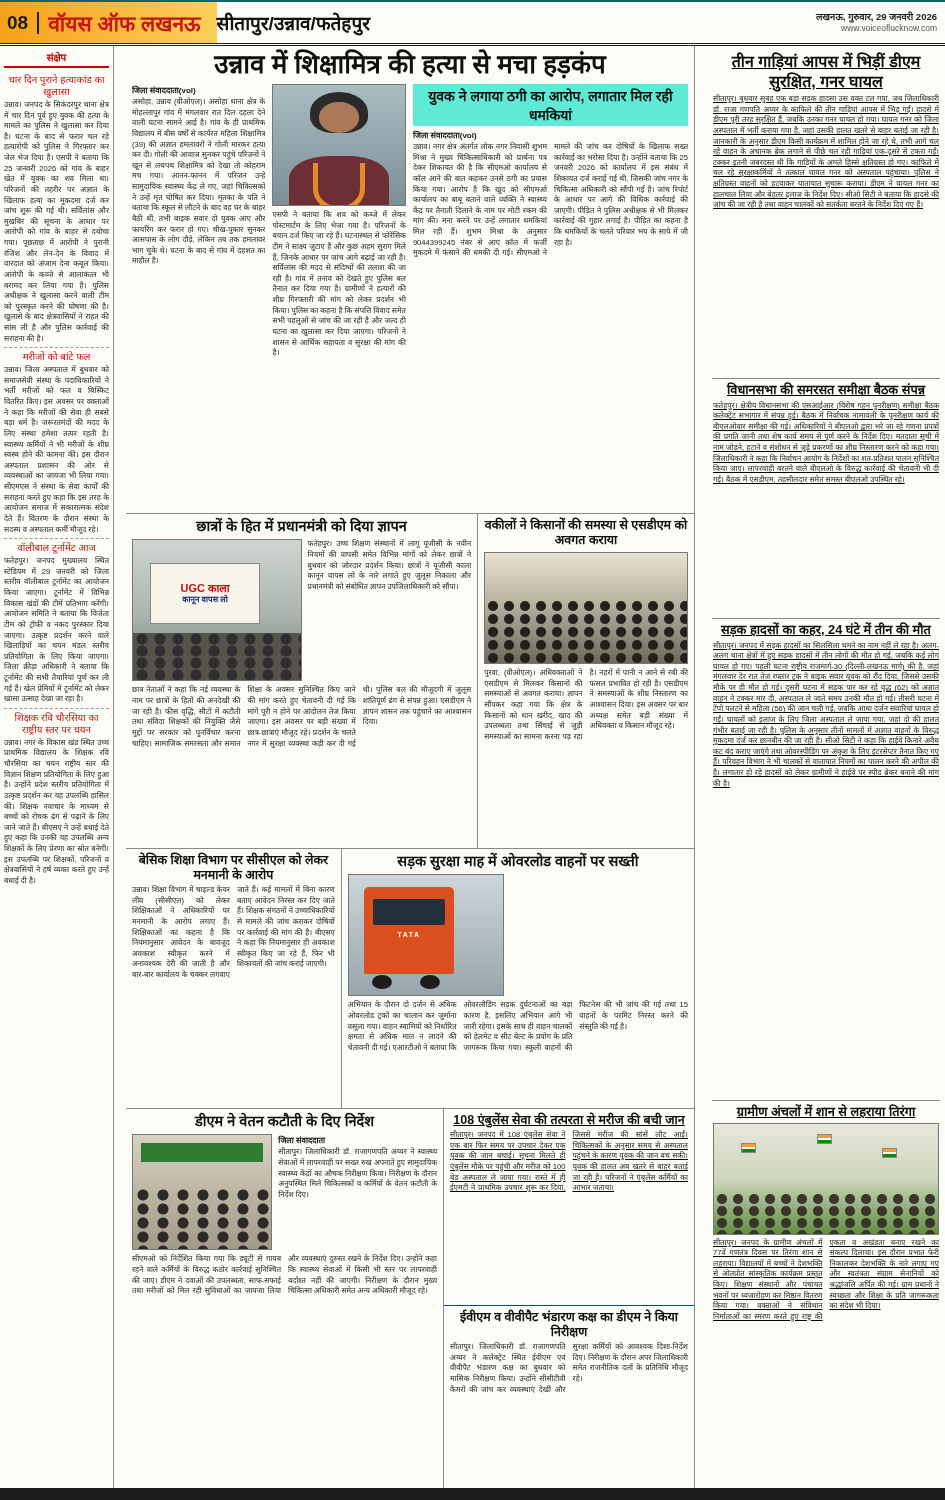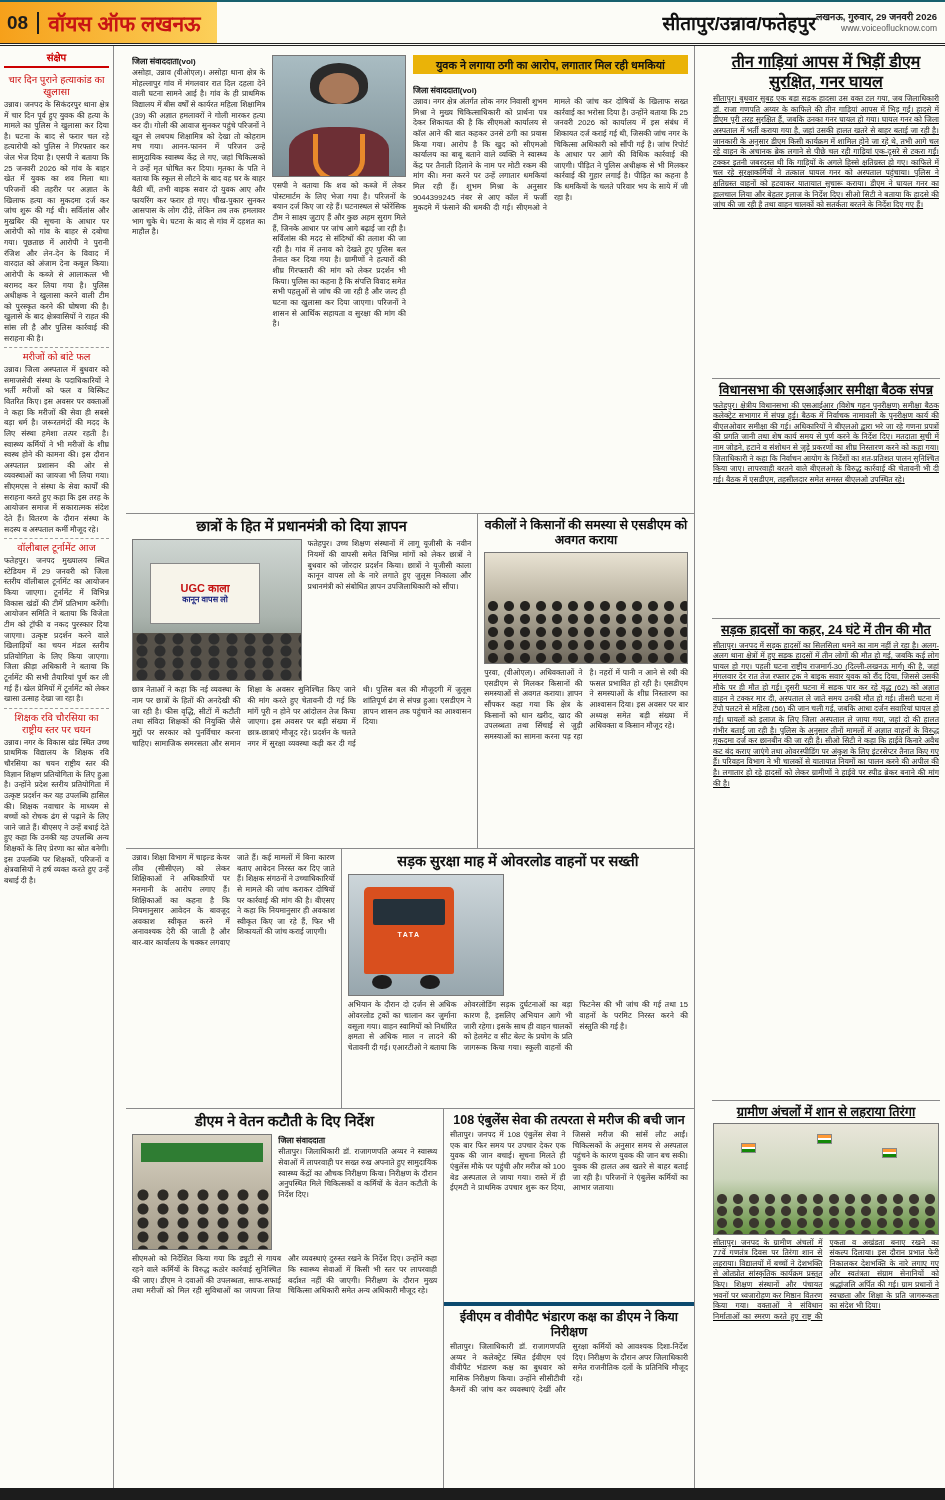--- a/index.html
+++ b/index.html
@@ -3,21 +3,21 @@
 <meta charset="utf-8">
 <style>
   *{margin:0;padding:0;box-sizing:border-box;}
   body{font-family:"Liberation Sans","DejaVu Sans",sans-serif;background:#d9d9d9;}
   .page{width:945px;height:1500px;margin:0 auto;background:#fcfcf7;overflow:hidden;display:flex;flex-direction:column;border-top:2px solid #17606e;}
   
   .masthead{height:44px;display:flex;align-items:center;border-bottom:3px double #222;}
   .mast-left{background:linear-gradient(90deg,#f6a01a,#fcd05a);height:100%;display:flex;align-items:center;gap:9px;padding:0 16px 0 7px;}
   .page-num{font-size:19px;font-weight:bold;color:#1d1d1d;border-right:2px solid #1d1d1d;padding-right:9px;}
   .paper-name{font-size:21px;font-weight:bold;color:#c81414;white-space:nowrap;}
-  .mast-center{flex:1;text-align:right;font-size:19px;font-weight:bold;color:#111;}
+  .mast-center{flex:1;text-align:left;font-size:19px;font-weight:bold;color:#111;}
   .mast-right{text-align:right;padding-right:8px;line-height:1.25;}
   .date-line{font-size:9.5px;font-weight:bold;color:#222;}
   .website{font-size:8.5px;color:#555;cursor:pointer;}
   
   .content{flex:1;display:flex;overflow:hidden;gap:12px;}
   .briefs{width:114px;border-right:1px solid #8a8a8a;padding:3px 4px;overflow:hidden;}
   .center{flex:1;display:flex;flex-direction:column;border-right:1px solid #8a8a8a;overflow:hidden;}
   .rightcol{width:238px;padding:3px 5px;display:flex;flex-direction:column;overflow:hidden;}
   
   .briefs-title{color:#c00;border-bottom:2px solid #c00;font-size:10px;font-weight:bold;text-align:center;padding:1px 0 2px;margin-bottom:3px;}
@@ -26,41 +26,41 @@
   .brief-h{color:#cc1111;font-size:9.8px;line-height:1.22;text-align:center;font-weight:normal;margin-bottom:2px;}
   
   .body-sm{font-size:7.6px;line-height:1.4;text-align:justify;color:#222;}
   .cols-2{columns:2;column-gap:7px;}
   .cols-3{columns:3;column-gap:7px;}
   .byline{font-size:8px;font-weight:bold;color:#111;margin-bottom:2px;}
   .flexrow{display:flex;gap:6px;margin:4px 0;}
   .side{flex:1;}
   
   .h-main{font-size:26px;font-weight:bold;color:#101010;text-align:center;line-height:1.12;}
-  .h-sub-yellow{background:#eab308;font-size:11px;font-weight:bold;text-align:center;padding:2px 4px;margin-bottom:10px;color:#111;}
+  .h-sub-yellow{background:#5eead4;font-size:14px;font-weight:bold;text-align:center;padding:2px 4px;margin-bottom:3px;color:#111;}
   .h-sec{font-size:14.5px;font-weight:bold;text-align:center;line-height:1.2;color:#101010;margin-bottom:2px;}
   .h-sec.sm{font-size:12.5px;}
   .h-right{font-size:16px;font-weight:bold;text-align:center;line-height:1.22;color:#101010;margin-bottom:3px;}
   .h-right.sm{font-size:12.8px;}
   
   .sec-a{height:468px;padding:4px 6px;border-bottom:1px solid #8a8a8a;overflow:hidden;}
   .sec-a-row{display:flex;gap:7px;margin-top:5px;height:calc(100% - 38px);}
   .seca-col1{width:24%;overflow:hidden;}
   .seca-col2{width:24%;overflow:hidden;}
   .seca-col34{flex:1;overflow:hidden;}
   .row-b{height:335px;display:flex;border-bottom:1px solid #8a8a8a;overflow:hidden;}
   .art-jnapan{width:62%;padding:4px 6px;border-right:1px solid #8a8a8a;overflow:hidden;}
   .art-vakil{flex:1;padding:4px 6px;overflow:hidden;}
   .row-c{height:260px;display:flex;border-bottom:1px solid #8a8a8a;overflow:hidden;}
   .art-ccl{width:38%;padding:4px 6px;border-right:1px solid #8a8a8a;overflow:hidden;}
   .art-sadak{flex:1;padding:4px 6px;overflow:hidden;}
   .row-d{flex:1;display:flex;overflow:hidden;}
   .art-dm{width:56%;padding:4px 6px;border-right:1px solid #8a8a8a;overflow:hidden;}
   .col-stack{flex:1;display:flex;flex-direction:column;overflow:hidden;}
-  .art-amb{height:52%;padding:4px 6px;border-bottom:4px solid #0c4a6e;overflow:hidden;}
+  .art-amb{height:52%;padding:4px 6px;border-bottom:1px solid #0c4a6e;overflow:hidden;text-decoration:underline;}
   .art-evm{flex:1;padding:4px 6px;overflow:hidden;}
   
   .rightcol article{border-bottom:1px solid #8a8a8a;padding:3px 1px 5px;overflow:hidden;text-decoration:underline;}
   .r1{height:330px;} .r2{height:240px;} .r3{height:482px;} .r4{flex:1;border-bottom:none!important;}
   
   .photo{position:relative;overflow:hidden;border:1px solid #777;background:#9aa7ad;}
   .portrait{width:100%;height:122px;margin-bottom:4px;background:linear-gradient(180deg,#a9bcc2,#7c8f96);}
   .ph-hair{position:absolute;top:6%;left:28%;width:44%;height:34%;background:#2a2a2a;border-radius:50% 50% 40% 40%;}
   .ph-face{position:absolute;top:14%;left:35%;width:30%;height:26%;background:#a9795a;border-radius:48%;}
   .ph-body{position:absolute;bottom:-6px;left:12%;width:76%;height:46%;background:#6d2f35;border-radius:40% 40% 0 0;}
@@ -124,20 +124,21 @@
       </article>
       <article class="brief">
         <h3 class="brief-h">शिक्षक रवि चौरसिया का राष्ट्रीय स्तर पर चयन</h3>
         <p class="body-sm">उन्नाव। नगर के विकास खंड स्थित उच्च प्राथमिक विद्यालय के शिक्षक रवि चौरसिया का चयन राष्ट्रीय स्तर की विज्ञान शिक्षण प्रतियोगिता के लिए हुआ है। उन्होंने प्रदेश स्तरीय प्रतियोगिता में उत्कृष्ट प्रदर्शन कर यह उपलब्धि हासिल की। शिक्षक नवाचार के माध्यम से बच्चों को रोचक ढंग से पढ़ाने के लिए जाने जाते हैं। बीएसए ने उन्हें बधाई देते हुए कहा कि उनकी यह उपलब्धि अन्य शिक्षकों के लिए प्रेरणा का स्रोत बनेगी। इस उपलब्धि पर शिक्षकों, परिजनों व क्षेत्रवासियों ने हर्ष व्यक्त करते हुए उन्हें बधाई दी है।</p>
       </article>
     </aside>
 
     <section class="center">
 
       <article class="sec-a">
+        <h1 class="h-main">उन्नाव में शिक्षामित्र की हत्या से मचा हड़कंप</h1>
         <div class="sec-a-row">
           <div class="seca-col1">
             <div class="byline">जिला संवाददाता(vol)</div>
             <p class="body-sm">असोहा, उन्नाव (वीओएल)। असोहा थाना क्षेत्र के मोहल्लापुर गांव में मंगलवार रात दिल दहला देने वाली घटना सामने आई है। गांव के ही प्राथमिक विद्यालय में बीस वर्षों से कार्यरत महिला शिक्षामित्र (39) की अज्ञात हमलावरों ने गोली मारकर हत्या कर दी। गोली की आवाज सुनकर पहुंचे परिजनों ने खून से लथपथ शिक्षामित्र को देखा तो कोहराम मच गया। आनन-फानन में परिजन उन्हें सामुदायिक स्वास्थ्य केंद्र ले गए, जहां चिकित्सकों ने उन्हें मृत घोषित कर दिया। मृतका के पति ने बताया कि स्कूल से लौटने के बाद वह घर के बाहर बैठी थीं, तभी बाइक सवार दो युवक आए और फायरिंग कर फरार हो गए। चीख-पुकार सुनकर आसपास के लोग दौड़े, लेकिन तब तक हमलावर भाग चुके थे। घटना के बाद से गांव में दहशत का माहौल है।</p>
           </div>
           <div class="seca-col2">
             <div class="photo portrait">
               <div class="ph-hair"></div>
               <div class="ph-face"></div>
               <div class="ph-body"></div>
@@ -172,20 +173,21 @@
           <h2 class="h-sec sm">वकीलों ने किसानों की समस्या से एसडीएम को अवगत कराया</h2>
           <div class="photo meeting">
             <div class="heads"></div>
           </div>
           <p class="body-sm cols-2">पुरवा, (वीओएल)। अधिवक्ताओं ने एसडीएम से मिलकर किसानों की समस्याओं से अवगत कराया। ज्ञापन सौंपकर कहा गया कि क्षेत्र के किसानों को धान खरीद, खाद की उपलब्धता तथा सिंचाई से जुड़ी समस्याओं का सामना करना पड़ रहा है। नहरों में पानी न आने से रबी की फसल प्रभावित हो रही है। एसडीएम ने समस्याओं के शीघ्र निस्तारण का आश्वासन दिया। इस अवसर पर बार अध्यक्ष समेत बड़ी संख्या में अधिवक्ता व किसान मौजूद रहे।</p>
         </article>
       </div>
 
       <div class="row-c">
         <article class="art-ccl">
+          <h2 class="h-sec sm">बेसिक शिक्षा विभाग पर सीसीएल को लेकर मनमानी के आरोप</h2>
           <p class="body-sm cols-2">उन्नाव। शिक्षा विभाग में चाइल्ड केयर लीव (सीसीएल) को लेकर शिक्षिकाओं ने अधिकारियों पर मनमानी के आरोप लगाए हैं। शिक्षिकाओं का कहना है कि नियमानुसार आवेदन के बावजूद अवकाश स्वीकृत करने में अनावश्यक देरी की जाती है और बार-बार कार्यालय के चक्कर लगवाए जाते हैं। कई मामलों में बिना कारण बताए आवेदन निरस्त कर दिए जाते हैं। शिक्षक संगठनों ने उच्चाधिकारियों से मामले की जांच कराकर दोषियों पर कार्रवाई की मांग की है। बीएसए ने कहा कि नियमानुसार ही अवकाश स्वीकृत किए जा रहे हैं, फिर भी शिकायतों की जांच कराई जाएगी।</p>
         </article>
         <article class="art-sadak">
           <h2 class="h-sec">सड़क सुरक्षा माह में ओवरलोड वाहनों पर सख्ती</h2>
           <div class="flexrow">
             <div class="photo truckp">
               <div class="cab">
                 <div class="wind"></div>
                 <span class="brand">TATA</span>
               </div>
@@ -225,21 +227,21 @@
       </div>
 
     </section>
 
     <aside class="rightcol">
       <article class="r1">
         <h2 class="h-right">तीन गाड़ियां आपस में भिड़ीं डीएम सुरक्षित, गनर घायल</h2>
         <p class="body-sm">सीतापुर। बुधवार सुबह एक बड़ा सड़क हादसा उस वक्त टल गया, जब जिलाधिकारी डॉ. राजा गणपति अय्यर के काफिले की तीन गाड़ियां आपस में भिड़ गईं। हादसे में डीएम पूरी तरह सुरक्षित हैं, जबकि उनका गनर घायल हो गया। घायल गनर को जिला अस्पताल में भर्ती कराया गया है, जहां उसकी हालत खतरे से बाहर बताई जा रही है। जानकारी के अनुसार डीएम किसी कार्यक्रम में शामिल होने जा रहे थे, तभी आगे चल रहे वाहन के अचानक ब्रेक लगाने से पीछे चल रही गाड़ियां एक-दूसरे से टकरा गईं। टक्कर इतनी जबरदस्त थी कि गाड़ियों के अगले हिस्से क्षतिग्रस्त हो गए। काफिले में चल रहे सुरक्षाकर्मियों ने तत्काल घायल गनर को अस्पताल पहुंचाया। पुलिस ने क्षतिग्रस्त वाहनों को हटवाकर यातायात सुचारू कराया। डीएम ने घायल गनर का हालचाल लिया और बेहतर इलाज के निर्देश दिए। सीओ सिटी ने बताया कि हादसे की जांच की जा रही है तथा वाहन चालकों को सतर्कता बरतने के निर्देश दिए गए हैं।</p>
       </article>
       <article class="r2">
-        <h2 class="h-right sm">विधानसभा की एसआईआर समीक्षा बैठक संपन्न</h2>
+        <h2 class="h-right sm">विधानसभा की समरसत समीक्षा बैठक संपन्न</h2>
         <p class="body-sm">फतेहपुर। क्षेत्रीय विधानसभा की एसआईआर (विशेष गहन पुनरीक्षण) समीक्षा बैठक कलेक्ट्रेट सभागार में संपन्न हुई। बैठक में निर्वाचक नामावली के पुनरीक्षण कार्य की बीएलओवार समीक्षा की गई। अधिकारियों ने बीएलओ द्वारा भरे जा रहे गणना प्रपत्रों की प्रगति जानी तथा शेष कार्य समय से पूर्ण करने के निर्देश दिए। मतदाता सूची में नाम जोड़ने, हटाने व संशोधन से जुड़े प्रकरणों का शीघ्र निस्तारण करने को कहा गया। जिलाधिकारी ने कहा कि निर्वाचन आयोग के निर्देशों का शत-प्रतिशत पालन सुनिश्चित किया जाए। लापरवाही बरतने वाले बीएलओ के विरुद्ध कार्रवाई की चेतावनी भी दी गई। बैठक में एसडीएम, तहसीलदार समेत समस्त बीएलओ उपस्थित रहे।</p>
       </article>
       <article class="r3">
         <h2 class="h-right sm">सड़क हादसों का कहर, 24 घंटे में तीन की मौत</h2>
         <p class="body-sm">सीतापुर। जनपद में सड़क हादसों का सिलसिला थमने का नाम नहीं ले रहा है। अलग-अलग थाना क्षेत्रों में हुए सड़क हादसों में तीन लोगों की मौत हो गई, जबकि कई लोग घायल हो गए। पहली घटना राष्ट्रीय राजमार्ग-30 (दिल्ली-लखनऊ मार्ग) की है, जहां मंगलवार देर रात तेज रफ्तार ट्रक ने बाइक सवार युवक को रौंद दिया, जिससे उसकी मौके पर ही मौत हो गई। दूसरी घटना में सड़क पार कर रहे वृद्ध (62) को अज्ञात वाहन ने टक्कर मार दी, अस्पताल ले जाते समय उनकी मौत हो गई। तीसरी घटना में टेंपो पलटने से महिला (56) की जान चली गई, जबकि आधा दर्जन सवारियां घायल हो गईं। घायलों को इलाज के लिए जिला अस्पताल ले जाया गया, जहां दो की हालत गंभीर बताई जा रही है। पुलिस के अनुसार तीनों मामलों में अज्ञात वाहनों के विरुद्ध मुकदमा दर्ज कर छानबीन की जा रही है। सीओ सिटी ने कहा कि हाईवे किनारे अवैध कट बंद कराए जाएंगे तथा ओवरस्पीडिंग पर अंकुश के लिए इंटरसेप्टर तैनात किए गए हैं। परिवहन विभाग ने भी चालकों से यातायात नियमों का पालन करने की अपील की है। लगातार हो रहे हादसों को लेकर ग्रामीणों ने हाईवे पर स्पीड ब्रेकर बनाने की मांग की है।</p>
       </article>
       <article class="r4">
         <h2 class="h-right sm">ग्रामीण अंचलों में शान से लहराया तिरंगा</h2>
         <div class="photo tiranga-photo">
           <div class="flag f1"></div>

